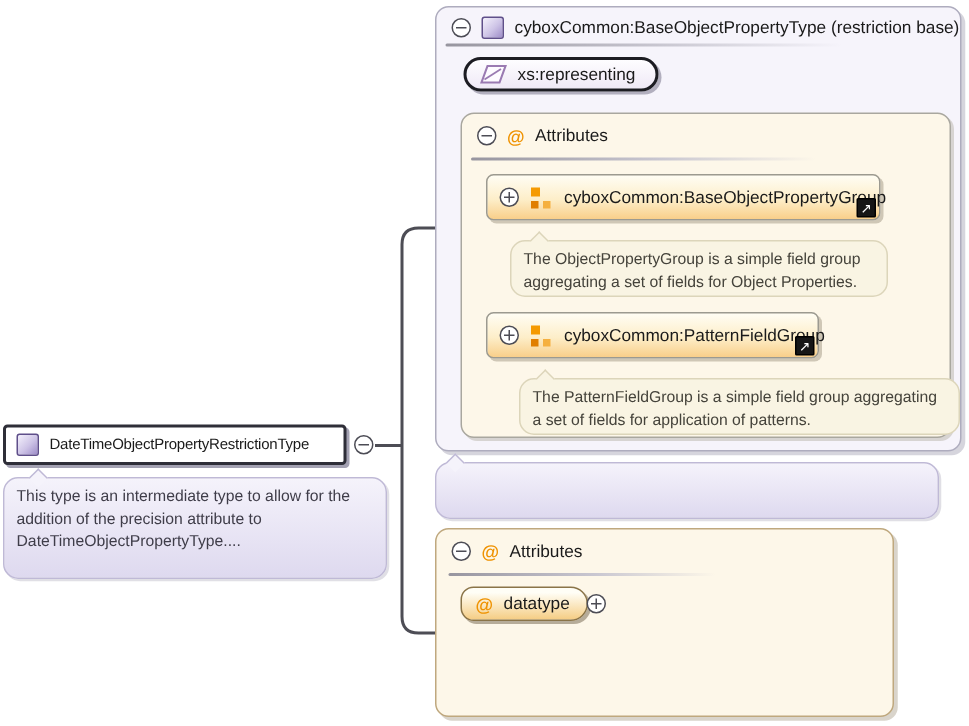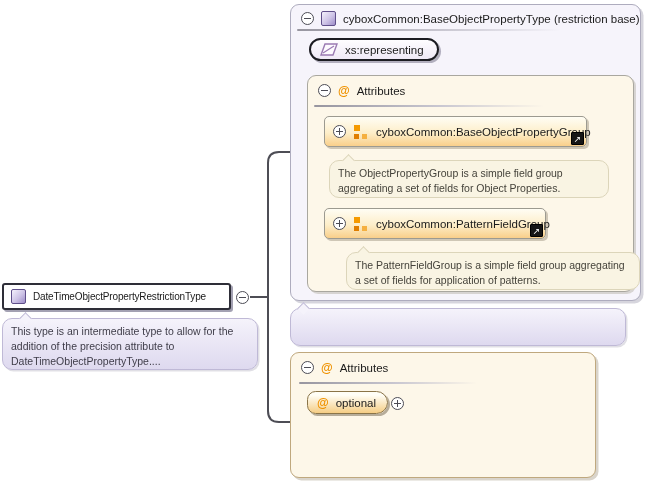--- a/index.html
+++ b/index.html
@@ -73,21 +73,21 @@
   <path d="M290,152 H279 Q268,152 268,163 V411 Q268,422 279,422 H290" fill="none" stroke="#4d4d55" stroke-width="2"></path>
 </svg>
 
 
 <div class="abs node">
   <span class="sq-icon"></span>
   <span>DateTimeObjectPropertyRestrictionType</span>
 </div>
 <span class="abs toggle" style="left:236px;top:290px;"></span>
 
-<div class="note note-lav abs" style="left:2px;top:318px;width:256px;height:52px;">
+<div class="note note-lav abs" style="left:2px;top:318px;width:256px;height:68px;">
   <span class="ptr ptr-lav" style="left:18px;"></span>
   <span>This type is an intermediate type to allow for the addition of the precision attribute to DateTimeObjectPropertyType....</span>
 </div>
 
 
 <div class="abs panel" style="left:290px;top:4px;width:351px;height:297px;">
   <div class="hdr abs" style="left:10px;top:6px;">
     <span class="toggle"></span>
     <span class="sq-icon"></span>
     <span>cyboxCommon:BaseObjectPropertyType (restriction base)</span>
@@ -113,21 +113,21 @@
     <div class="group-box" style="left:16px;top:40px;width:263px;">
       <span class="toggle plus"></span>
       <span class="group-icon">
           <i class="g1"></i>
           <i class="g2"></i>
           <i class="g3"></i>
         </span>
       <span>cyboxCommon:BaseObjectPropertyGroup</span>
       <span class="ref-icon">↗</span>
     </div>
-    <div class="note note-cream" style="left:21px;top:84px;width:280px;height:38px;">
+    <div class="note note-cream" style="left:32px;top:84px;width:252px;height:38px;">
       <span class="ptr ptr-cream" style="left:14px;"></span>
       <span>The ObjectPropertyGroup is a simple field group aggregating a set of fields for Object Properties.</span>
     </div>
 
     <div class="group-box" style="left:16px;top:132px;width:222px;">
       <span class="toggle plus"></span>
       <span class="group-icon">
           <i class="g1"></i>
           <i class="g2"></i>
           <i class="g3"></i>
@@ -151,20 +151,20 @@
 <div class="abs panel-cream" style="left:290px;top:352px;width:306px;height:126px;">
   <div class="hdr abs" style="left:10px;top:8px;">
     <span class="toggle"></span>
     <span class="at">@</span>
     <span>Attributes</span>
   </div>
   <div class="divider" style="left:8px;top:29px;width:178px;"></div>
 
   <div class="pill pill-attr abs" style="left:16px;top:38px;">
     <span class="at">@</span>
-    <span>optional</span>
+    <span>datatype</span>
   </div>
   <span class="toggle plus abs" style="left:100px;top:43px;"></span>
 
 </div>
 
 
 
 
 </body></html>

